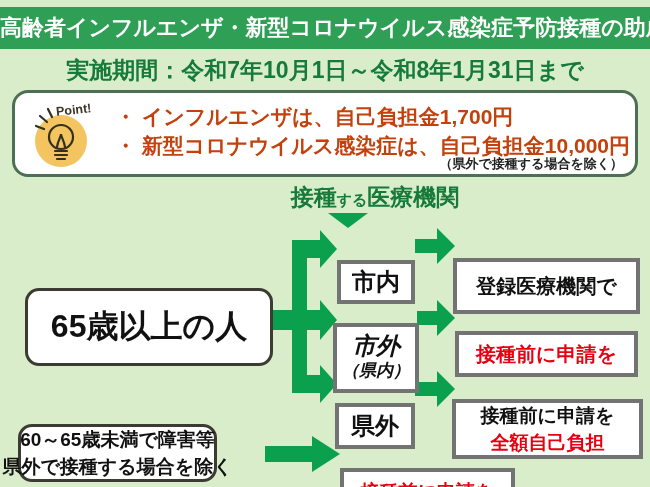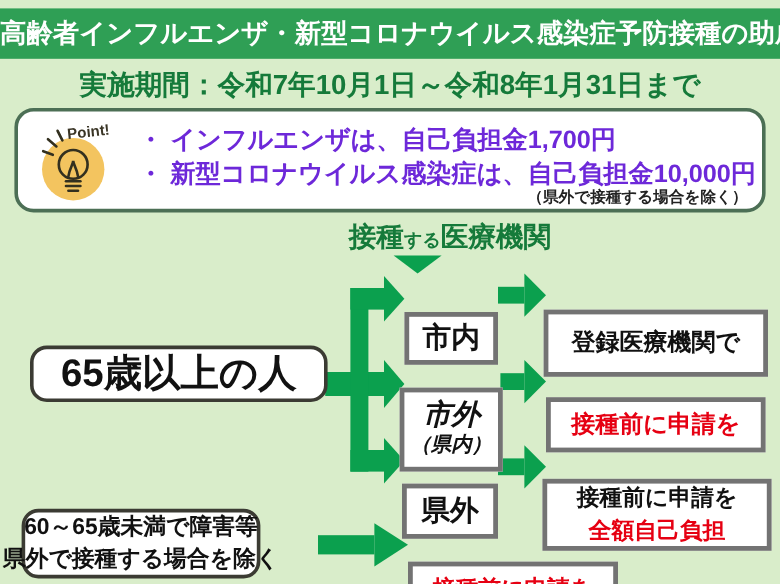--- a/index.html
+++ b/index.html
@@ -33,21 +33,21 @@
   .point-icon .bulb-circle{
     position:absolute;left:4px;top:14px;width:52px;height:52px;
     border-radius:50%;background:#f3c45f;
   }
   .point-icon .point-label{
     position:absolute;left:25px;top:2px;
     font-size:12.5px;font-weight:700;color:#3a3526;
     transform:rotate(-6deg);white-space:nowrap;
   }
   .point-lines{left:100px;top:9px;width:520px;}
-  .point-line{font-size:21px;font-weight:700;color:#6d28d9;line-height:29px;white-space:nowrap;}
+  .point-line{font-size:21px;font-weight:700;color:#c2410c;line-height:29px;white-space:nowrap;}
   .point-note{
     right:12px;top:62px;text-align:center;
     font-size:13px;font-weight:700;color:#222222;white-space:nowrap;
   }
   
   .branch-label{
     left:255px;top:182px;width:240px;height:26px;
     color:#157a3a;text-align:center;white-space:nowrap;
   }
   .branch-label .big{font-size:23px;font-weight:700;}
@@ -131,21 +131,21 @@
     <rect x="417" y="131" width="20" height="14"></rect>
     <polygon points="437,120 455,138 437,156"></polygon>
     <rect x="415" y="202" width="22" height="14"></rect>
     <polygon points="437,191 455,209 437,227"></polygon>
 
     <rect x="265" y="266" width="47" height="16"></rect>
     <polygon points="312,256 340,274 312,292"></polygon>
   </g>
 </svg>
 
-<div class="abs darkbox" style="left:25px;top:288px;width:248px;height:47px;">
+<div class="abs darkbox" style="left:25px;top:288px;width:248px;height:78px;">
   <div class="source-top-text">65歳以上の人</div>
 </div>
 
 <div class="abs greenbox" style="left:337px;top:224px;width:78px;height:44px;">
   <div class="loc-text">市内</div>
 </div>
 
 <div class="abs greenbox" style="left:333px;top:287px;width:86px;height:70px;font-style:italic;">
   <div class="loc-text">市外</div>
   <div class="loc-sub">（県内）</div>

